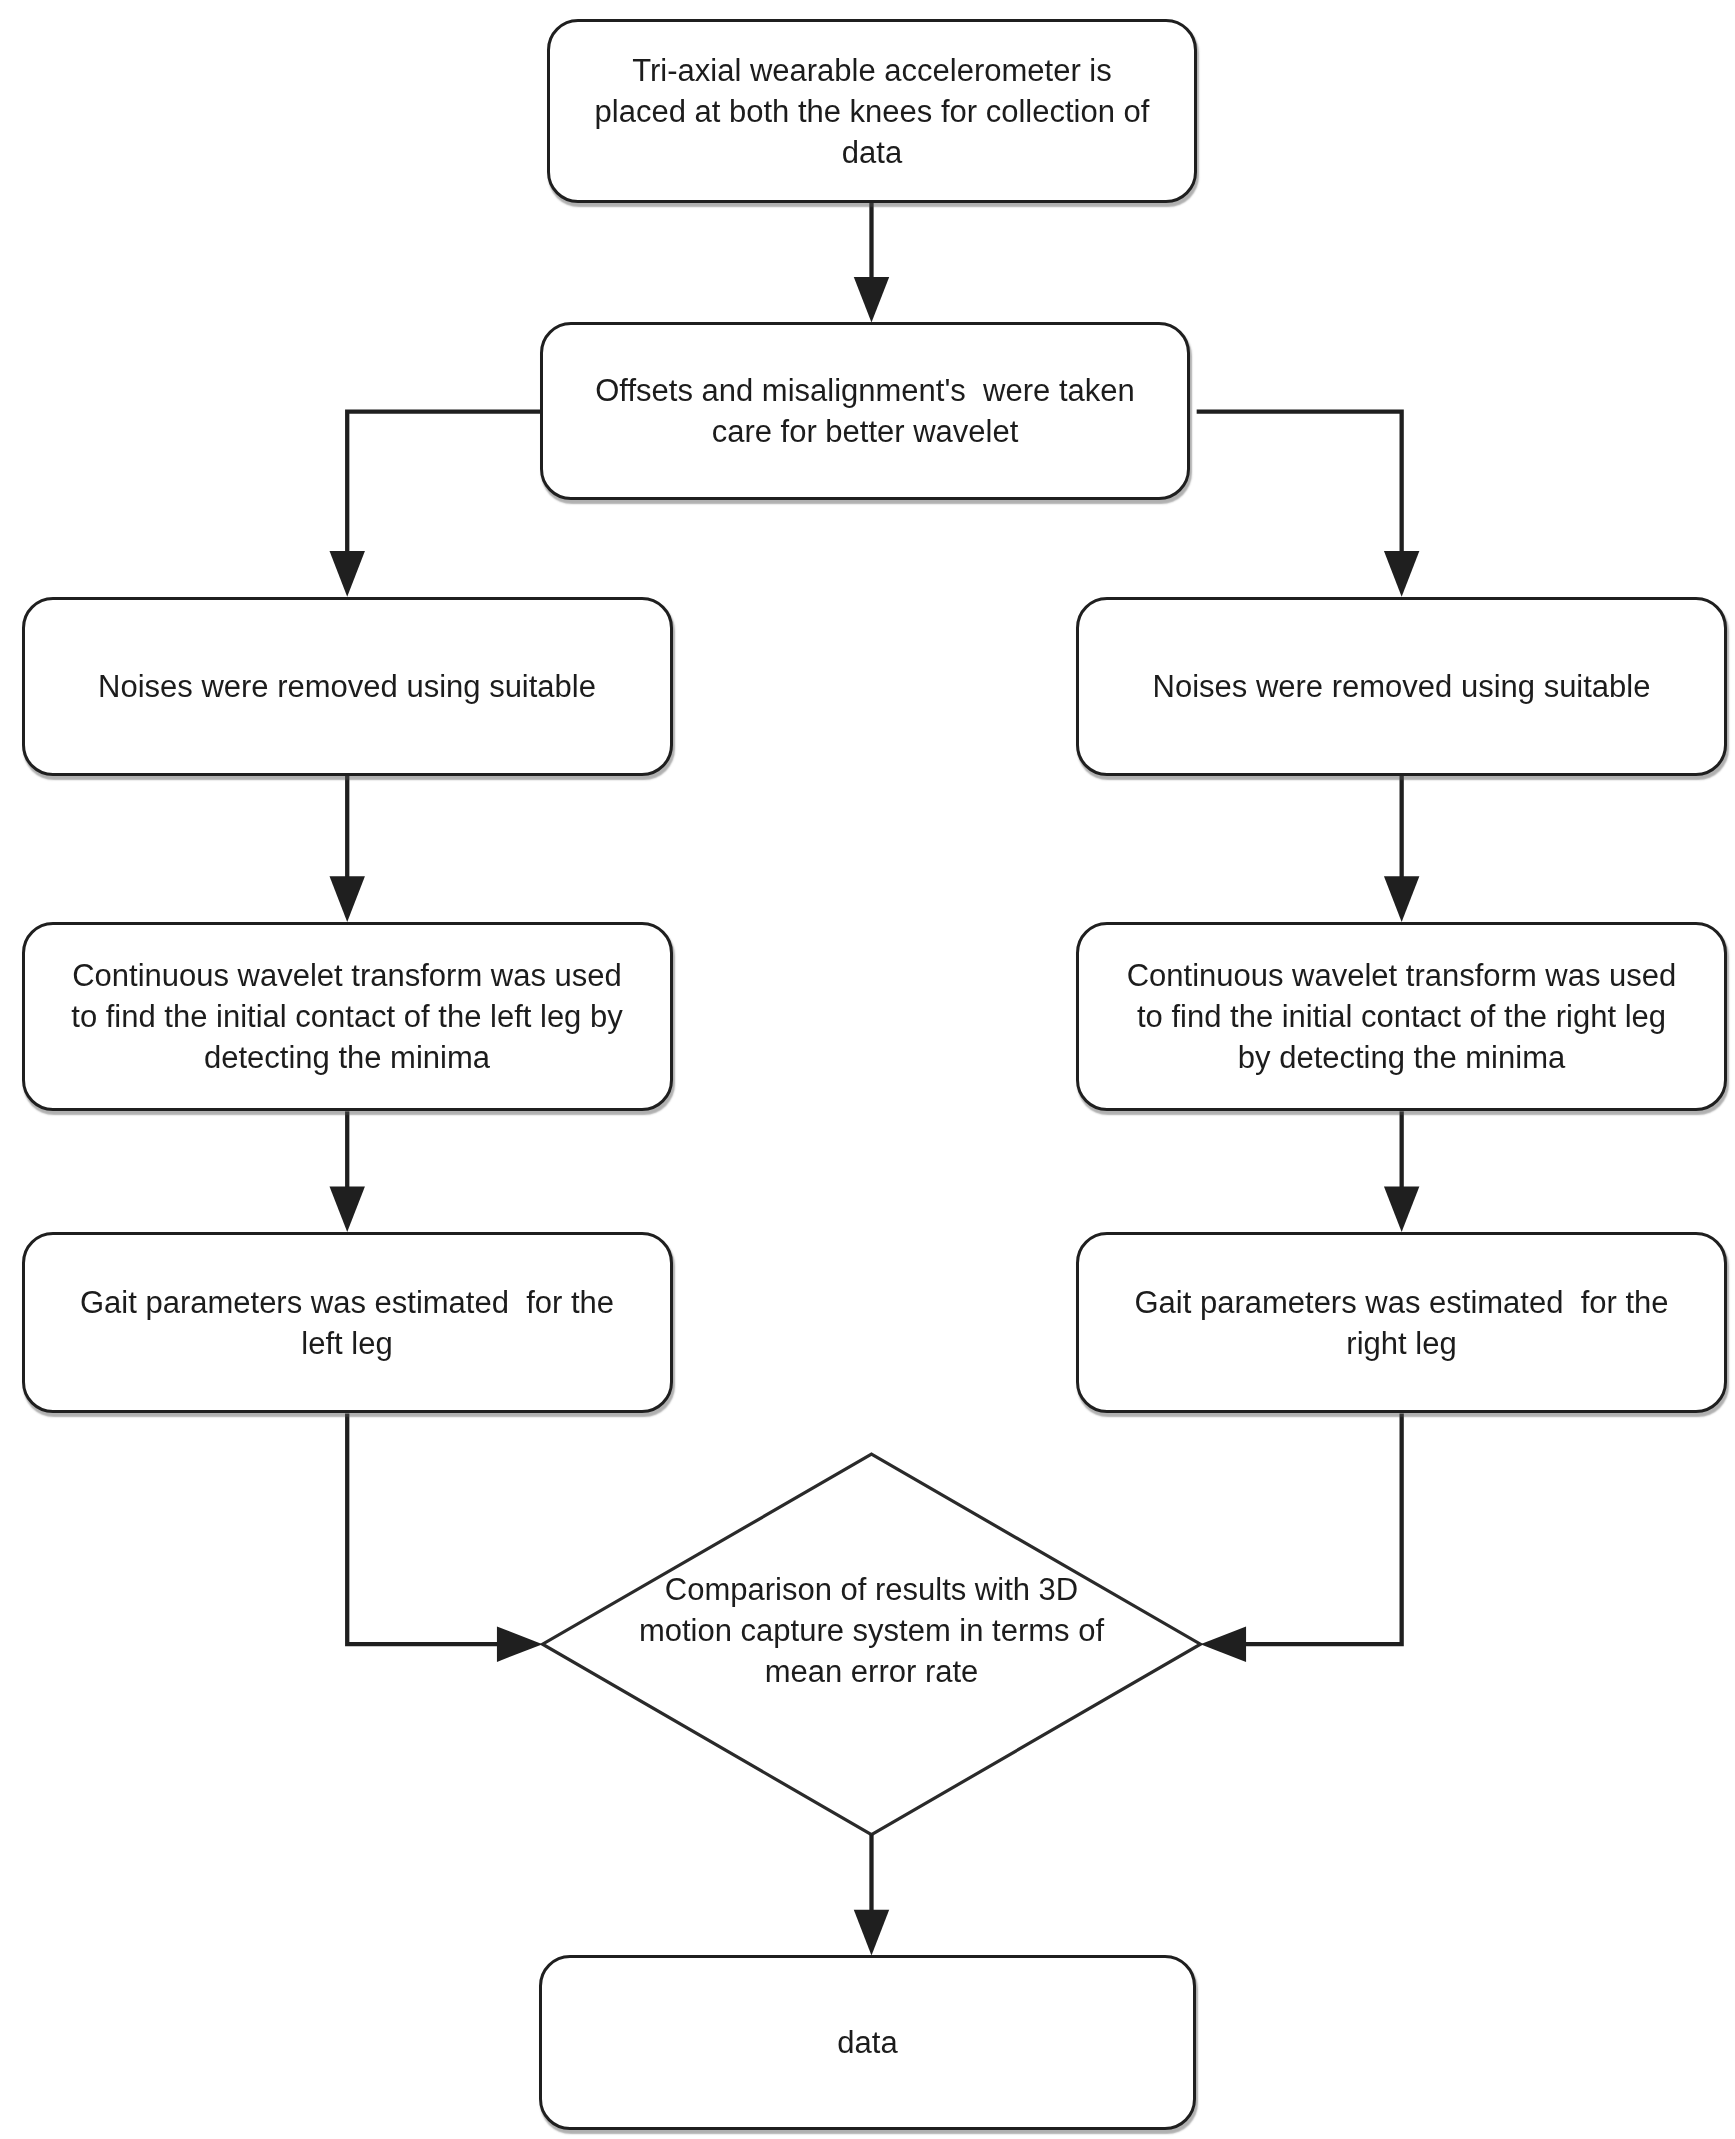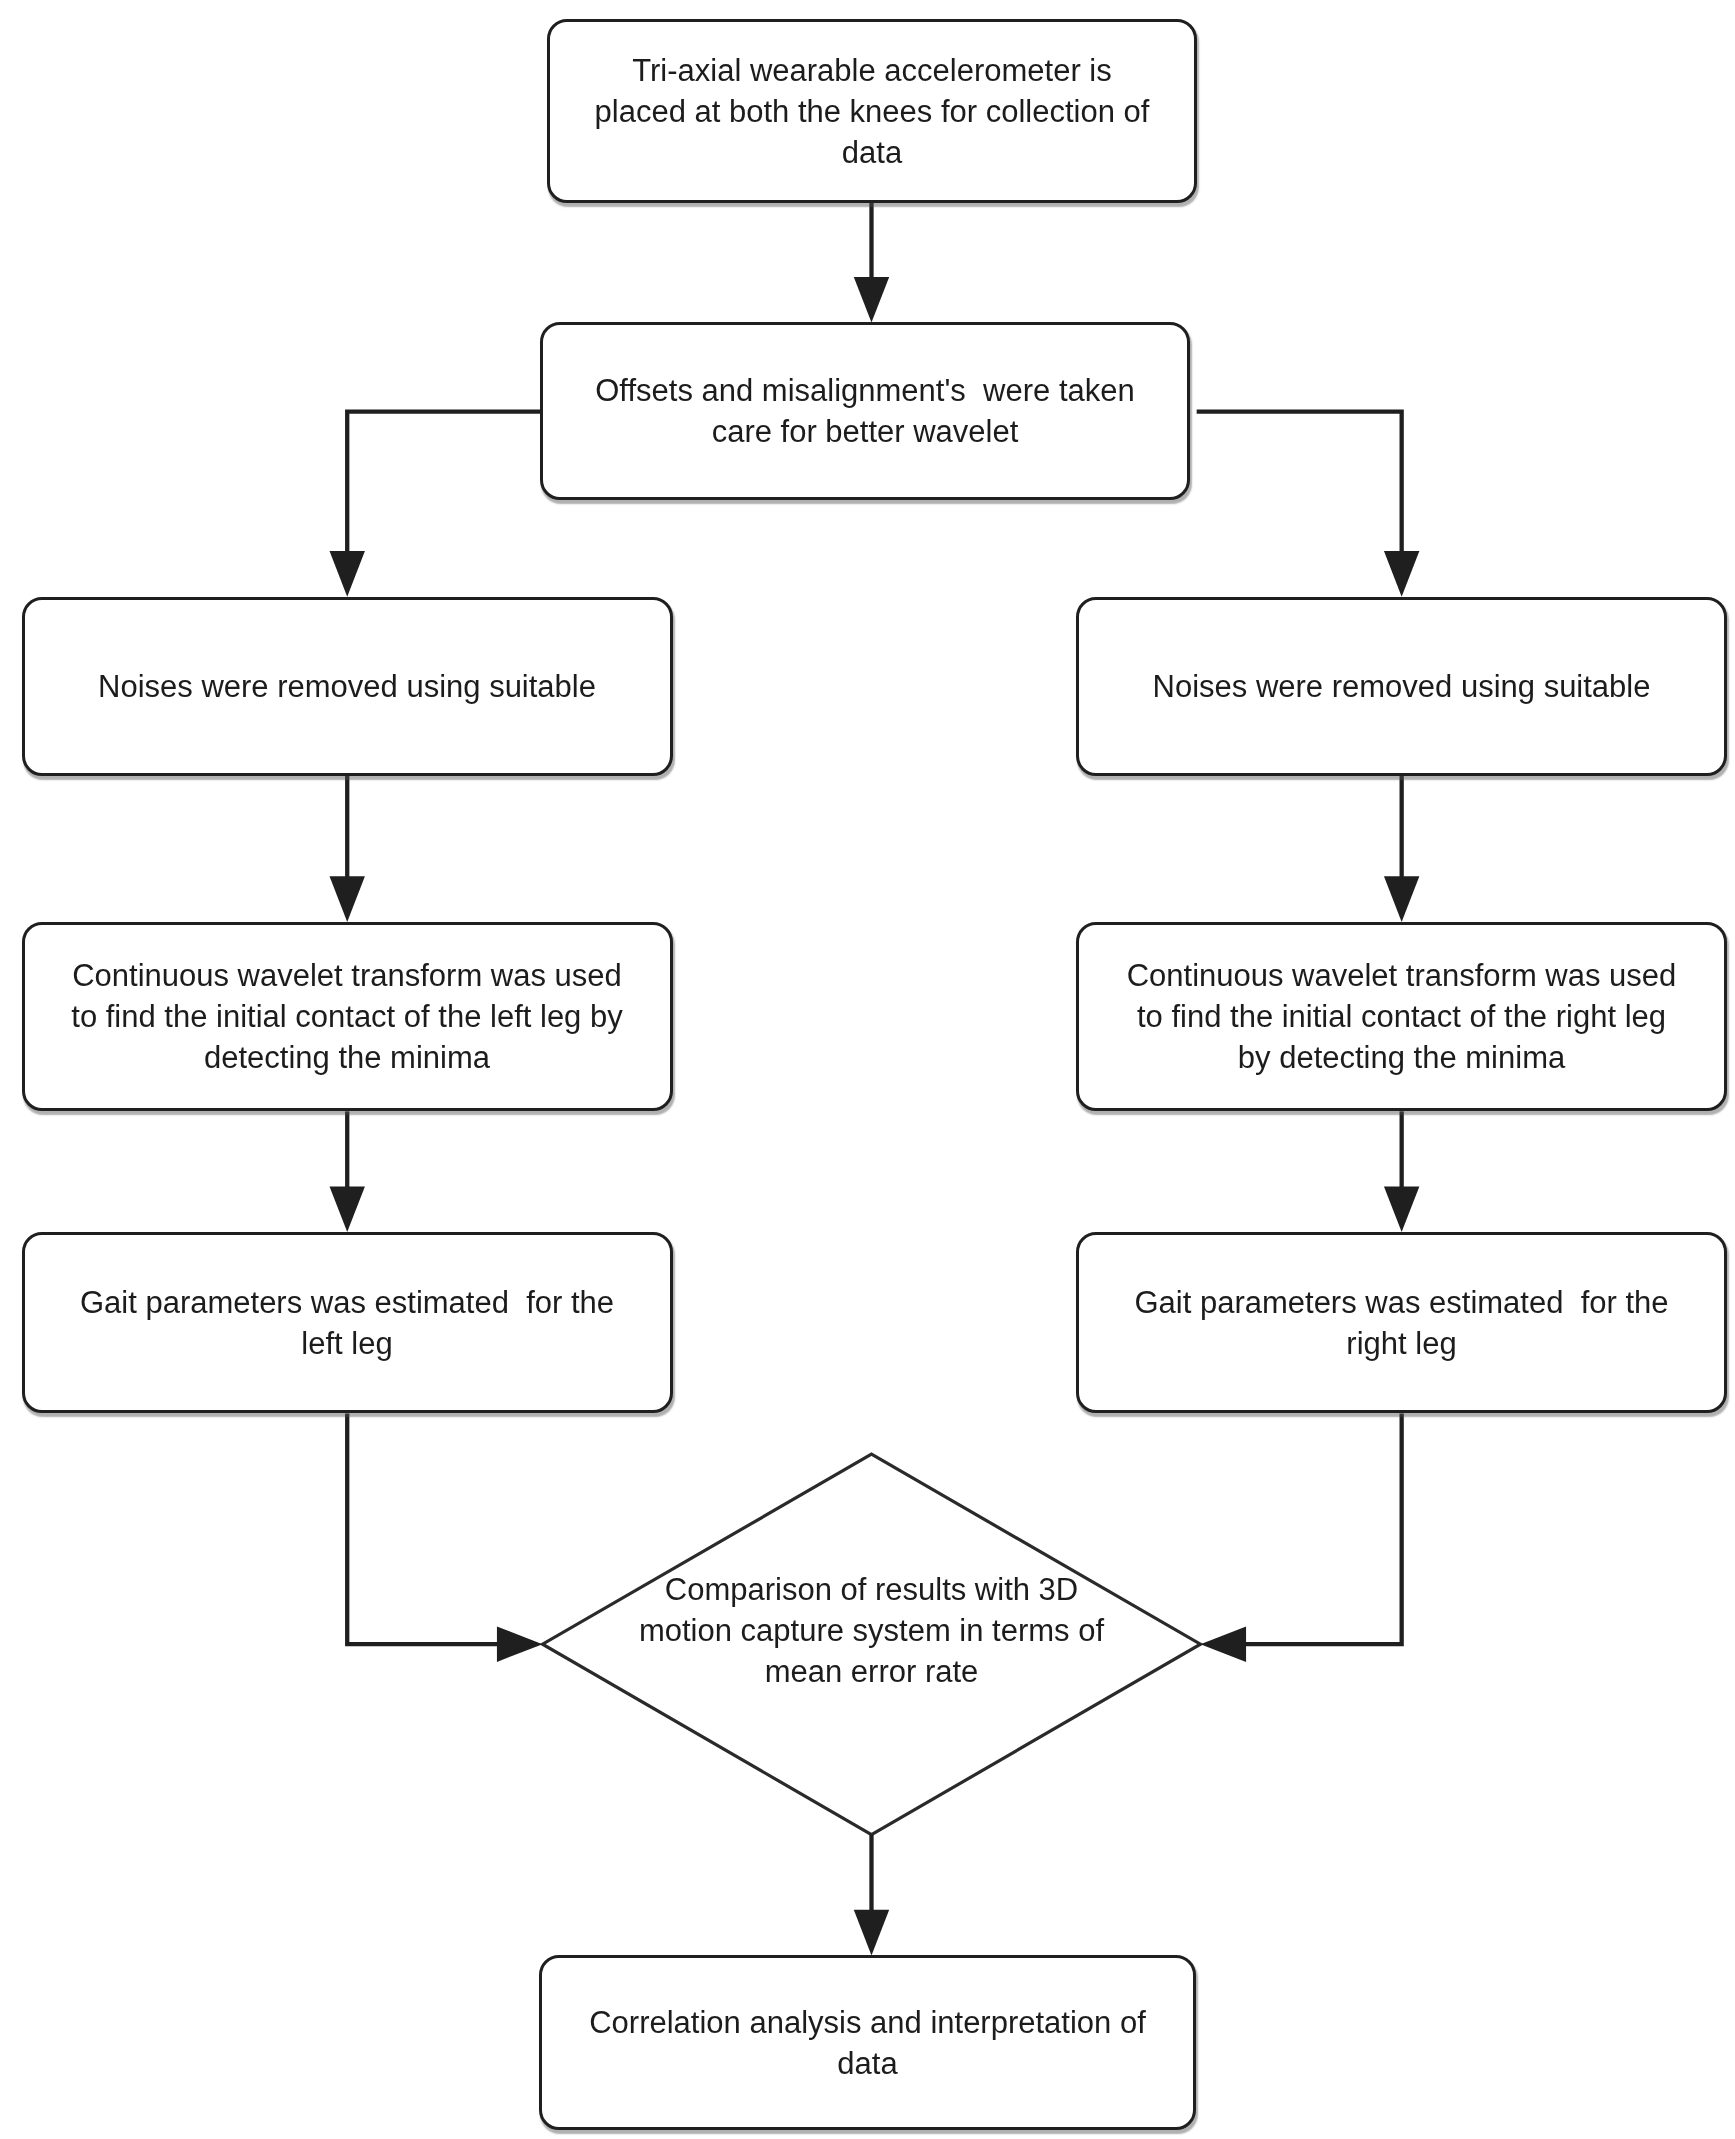--- a/index.html
+++ b/index.html
@@ -9,21 +9,21 @@
     position: relative;
     font-family: "Liberation Sans", sans-serif;
   }
   .canvas { position: absolute; left: 0; top: 0; width: 1736px; height: 2140px; }
   svg.connectors { position: absolute; left: 0; top: 0; z-index: 1; }
   .node {
     position: absolute;
     box-sizing: border-box;
     background: #ffffff;
     border: 3.8px solid #1f1f1f;
-    border-radius: 20px;
+    border-radius: 31px;
     display: flex; flex-direction: column;
     justify-content: center; align-items: center;
     text-align: center;
     font-size: 31px; line-height: 41px;
     color: #1c1c1c;
     box-shadow: 1.6px 3.2px 1.6px rgba(80,80,80,0.45);
     z-index: 2;
   }
   .diamond-label {
     position: absolute;
@@ -112,18 +112,17 @@
     <div class="ln">right leg</div>
   </div>
 
   <div class="diamond-label" style="left:587px; top:1569px; width:569px; height:150px;">
     <div class="ln">Comparison of results with 3D</div>
     <div class="ln">motion capture system in terms of</div>
     <div class="ln">mean error rate</div>
   </div>
 
   <div class="node" style="left:539px; top:1955px; width:657px; height:175px;">
-    <div class="ln">Correlation analysis and interpretation of</div>
     <div class="ln">data</div>
   </div>
 
 </div>
 
 
 </body></html>

